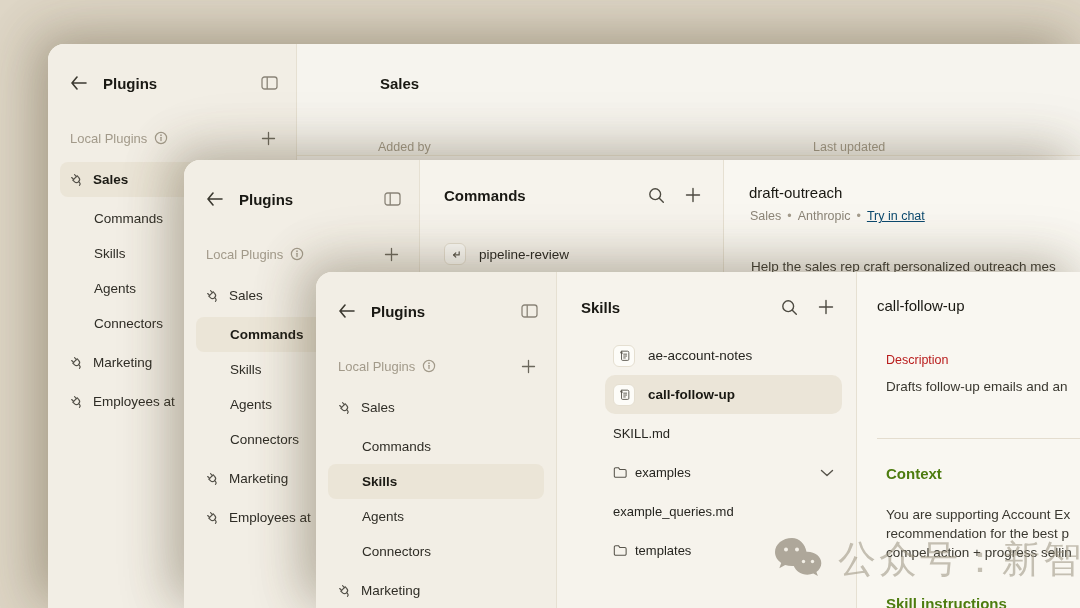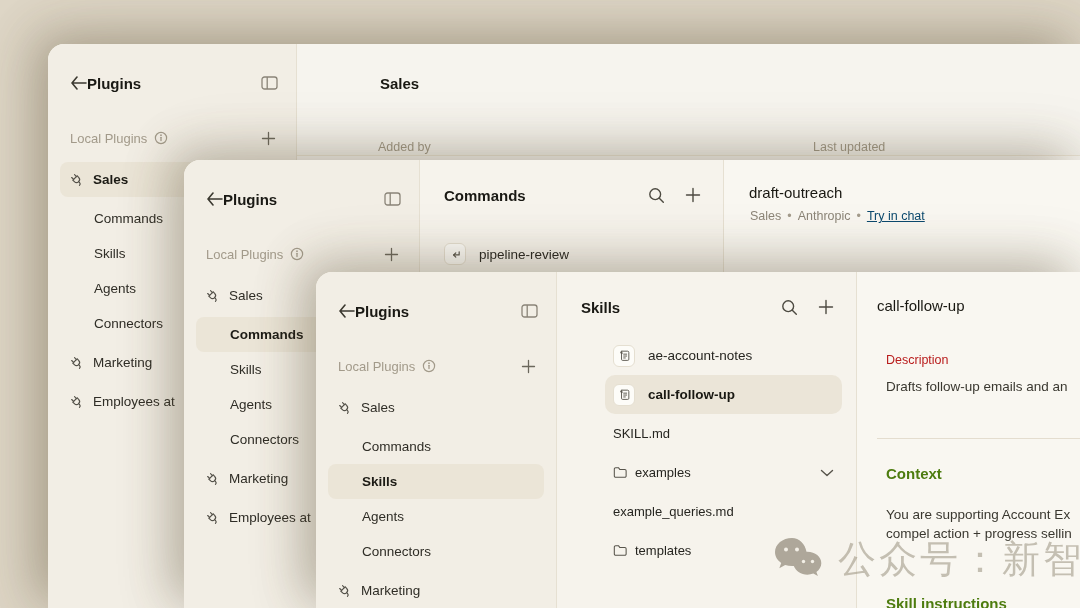--- a/index.html
+++ b/index.html
@@ -16,21 +16,21 @@
     border-top-left-radius:16px;
     box-shadow:-14px -10px 45px rgba(90,75,50,.30), 0 0 70px rgba(90,75,50,.18);
     overflow:hidden;
   }
   
   .sidebar {
     position:absolute; left:0; top:0; bottom:0;
     background:#f2eee5;
     border-right:1px solid #e6e0d2;
   }
-  .sb-header { display:flex; align-items:center; gap:0; padding:24px 18px 0 22px; height:54px; }
+  .sb-header { display:flex; align-items:center; gap:16px; padding:24px 18px 0 22px; height:54px; }
   .sb-title { font-size:15px; font-weight:700; color:#1a1914; }
   .icon-btn { display:flex; align-items:center; justify-content:center; cursor:pointer; background:none; border:none; padding:0; }
   .ml-auto { margin-left:auto; }
   .sb-section { display:flex; align-items:center; gap:7px; margin:26px 20px 0 22px; height:28px; }
   .sb-section-label { font-size:13px; color:#a29a8a; }
   .sb-nav { margin:10px 12px 0; }
   .nav-item {
     display:flex; align-items:center; gap:9px;
     height:35px; padding:0 10px; border-radius:8px;
     font-size:13.5px; color:#2f2d26; cursor:pointer;
@@ -270,20 +270,21 @@
         </span>
         <span>pipeline-review</span>
       </div>
     </div>
   </div>
   <div class="detail" style="left:540px">
     <div class="d-abs d-title" style="left:25px;top:24px">draft-outreach</div>
     <div class="d-abs d-meta" style="left:26px;top:49px">
       <span>Sales</span><span class="dot">•</span><span>Anthropic</span><span class="dot">•</span><a>Try in chat</a>
     </div>
+    <div class="d-abs d-body" style="left:27px;top:97px">Help the sales rep craft personalized outreach mes</div>
   </div>
 </div>
 
 <div class="window" style="left:316px;top:272px;width:764px;height:336px;z-index:3">
   <div class="sidebar" style="width:241px">
     <div class="sb-header">
       <button class="icon-btn">
         <svg width="17" height="14" viewBox="0 0 17 14">
             <path d="M7 1 2 7l5 6M2 7h14" stroke="#3b3930" stroke-width="1.6" fill="none" stroke-linecap="round" stroke-linejoin="round"></path>
           </svg>
@@ -406,20 +407,21 @@
   <div class="detail" style="left:541px">
     <div class="d-abs d-title" style="left:20px;top:25px">call-follow-up</div>
     <div class="d-abs d-label" style="left:29px;top:81px">Description</div>
     <div class="d-abs d-body" style="left:29px;top:105px">
       <div>Drafts follow-up emails and an</div>
     </div>
     <div class="d-divider" style="left:20px;right:0;top:166px"></div>
     <div class="d-abs d-h2" style="left:29px;top:193px">Context</div>
     <div class="d-abs d-body" style="left:29px;top:233px">
       <div>You are supporting Account Ex</div>
+      <div>recommendation for the best p</div>
       <div>compel action + progress sellin</div>
     </div>
     <div class="d-abs d-h2" style="left:29px;top:323px">Skill instructions</div>
   </div>
 </div>
 
 <div class="watermark">
   <svg width="54" height="48" viewBox="0 0 54 48" opacity="0.75">
     <path d="M20 2C10.6 2 3 8.3 3 16.1c0 4.4 2.4 8.3 6.2 10.9l-1.9 5.2 5.9-3.1c2.1.6 4.4 1 6.8 1 .6 0 1.2 0 1.8-.1 2 5.1 7.3 8.7 13.6 8.7 2.1 0 4.1-.4 5.9-1.1l4.6 2.5-1.5-4.2c3-2.1 4.9-5.2 4.9-8.7 0-6.3-6.1-11.4-13.9-11.4h-.9C33.2 8 27.2 2 20 2z" fill="#968e7f"></path>
     <circle cx="14" cy="13.5" r="2" fill="#f2eee5"></circle>

